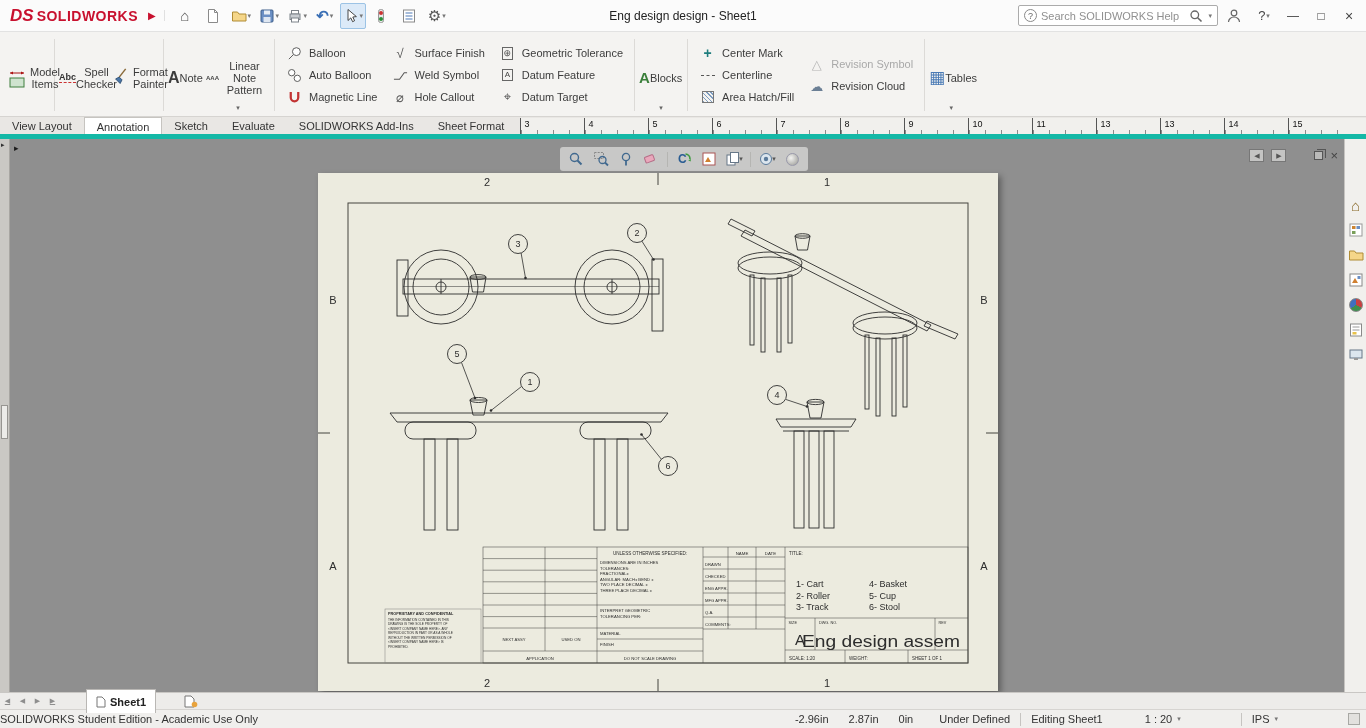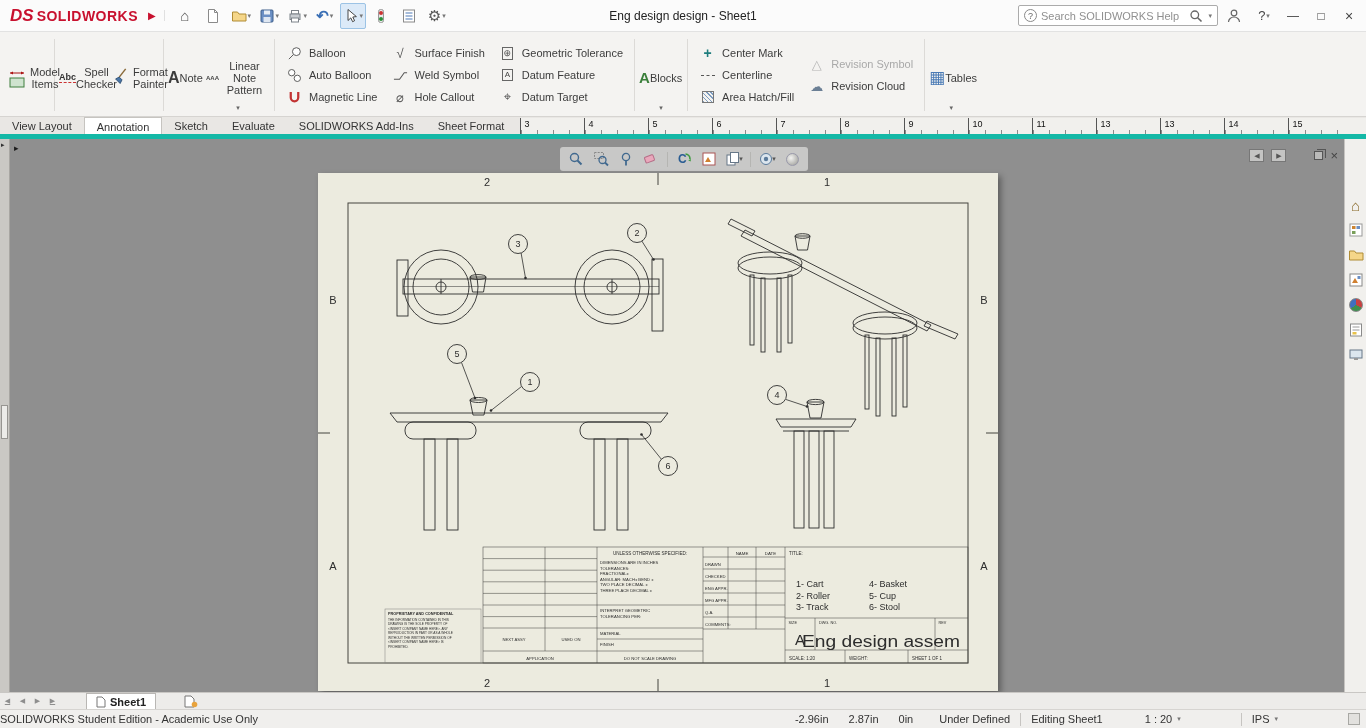--- a/index.html
+++ b/index.html
@@ -72,21 +72,21 @@
 .restore{width:9px;height:9px;border:1px solid #555;position:relative;background:rgba(250,250,248,.4)}
 .restore::after{content:"";position:absolute;left:2px;top:-3px;width:8px;height:8px;border:1px solid #555;border-left:0;border-bottom:0}
 .xdoc{font-size:13px;color:#444}
 .taskpane{width:22px;background:#f1f0ed;border-left:1px solid #c6c4c1;display:flex;flex-direction:column;align-items:center;padding-top:56px;gap:5px;flex:none}
 .tpbtn{width:20px;height:20px;display:flex;align-items:center;justify-content:center}
 .sphere{width:14px;height:14px;border-radius:50%;background:conic-gradient(#c94040 0 33%,#3f8f4f 33% 66%,#3f6fbf 66%);border:1px solid #888}
 
 .sheettabs{height:17px;background:#edecea;border-top:1px solid #c9c7c4;display:flex;align-items:center}
 .navb{width:15px;text-align:center;font-size:7px;color:#8e8e8e}
 .navb.endbar{text-decoration:underline}
-.stab{display:flex;align-items:center;gap:4px;background:#fff;border:1px solid #b9b7b4;border-bottom:0;padding:0 9px;height:16px;font-weight:bold;font-size:11px;margin-left:26px;color:#222}
+.stab{display:flex;align-items:center;gap:4px;background:#fff;border:1px solid #b9b7b4;border-bottom:0;padding:0 9px;height:24px;font-weight:bold;font-size:11px;margin-left:26px;color:#222}
 .addsheet{margin-left:28px;display:flex;align-items:center}
 
 .statusbar{height:19px;background:#f0efed;border-top:1px solid #d6d4d1;display:flex;align-items:center;color:#333}
 .sb-left{}
 .sb-right{margin-left:auto;display:flex;align-items:center}
 .sbsep{width:1px;height:13px;background:#c6c4c1;margin:0 10px}
 .sbi{margin-right:20px}
 .sb-drop{display:flex;align-items:center;gap:4px}
 .sb-tag{width:12px;height:12px;border:1px solid #a8a8a4;background:#e2e1de;margin:0 6px 0 70px}
 </style>

